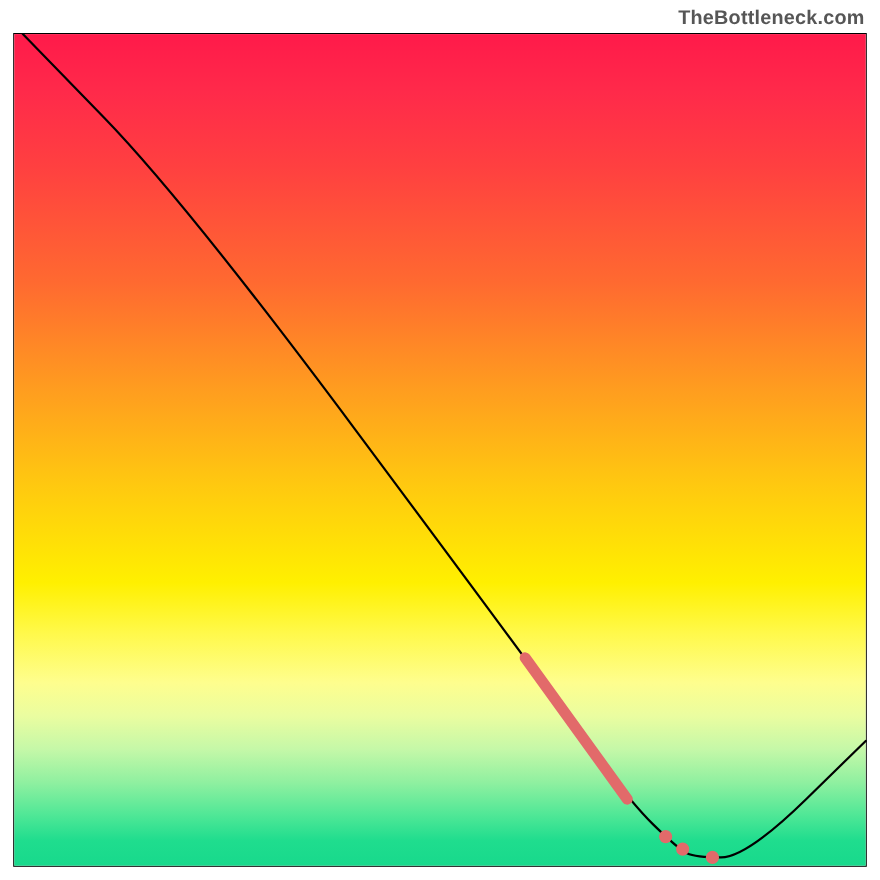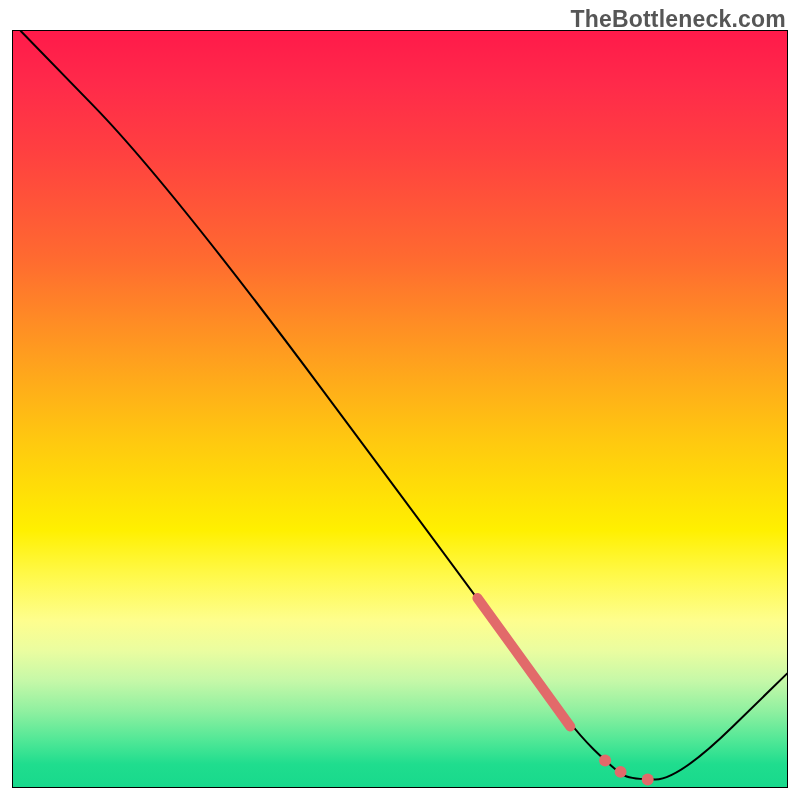--- a/index.html
+++ b/index.html
@@ -37,21 +37,21 @@
       #4ee796 94%,
       #1fdd8e 97%,
       #18d98c 100%
     );
   }
   .watermark {
     position: absolute;
     top: 6px;
     right: 14px;
     font-family: Arial, Helvetica, sans-serif;
-    font-size: 23px;
+    font-size: 18px;
     font-weight: 600;
     color: #565656;
     letter-spacing: 0.2px;
   }
   svg.overlay {
     position: absolute;
     inset: 0;
     width: 100%;
     height: 100%;
     overflow: visible;

